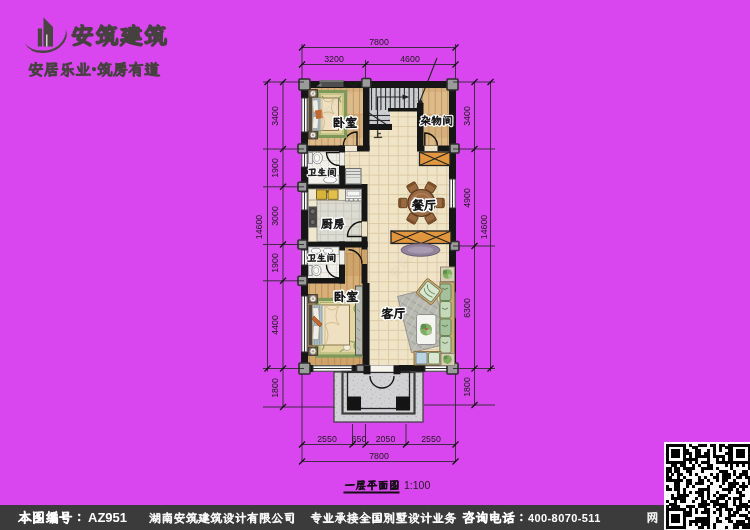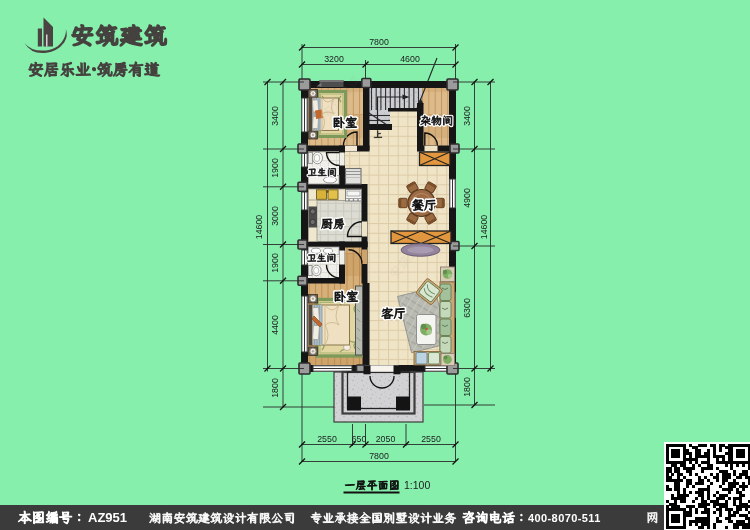--- a/index.html
+++ b/index.html
@@ -1,15 +1,15 @@
 <!DOCTYPE html>
 <html><head><meta charset="utf-8">
 <style>
 html,body{margin:0;padding:0;background:#fff;}
-#page{position:relative;width:750px;height:530px;overflow:hidden;background:#86efac;font-family:"Liberation Sans", sans-serif;}
+#page{position:relative;width:750px;height:530px;overflow:hidden;background:#d946ef;font-family:"Liberation Sans", sans-serif;}
 </style></head>
 <body>
 <div id="page">
 <svg width="750" height="530" viewBox="0 0 750 530">
 <defs>
 <pattern id="wood1" width="6.3" height="46" patternUnits="userSpaceOnUse">
  <rect width="6.3" height="46" fill="#d6b07c"></rect>
  <rect x="0" width="1" height="46" fill="#c0965f"></rect>
  <rect x="1" y="0" width="5.3" height="22" fill="#dcba8a"></rect>
  <rect x="0" y="22" width="6.3" height="1" fill="#caa06a"></rect>

